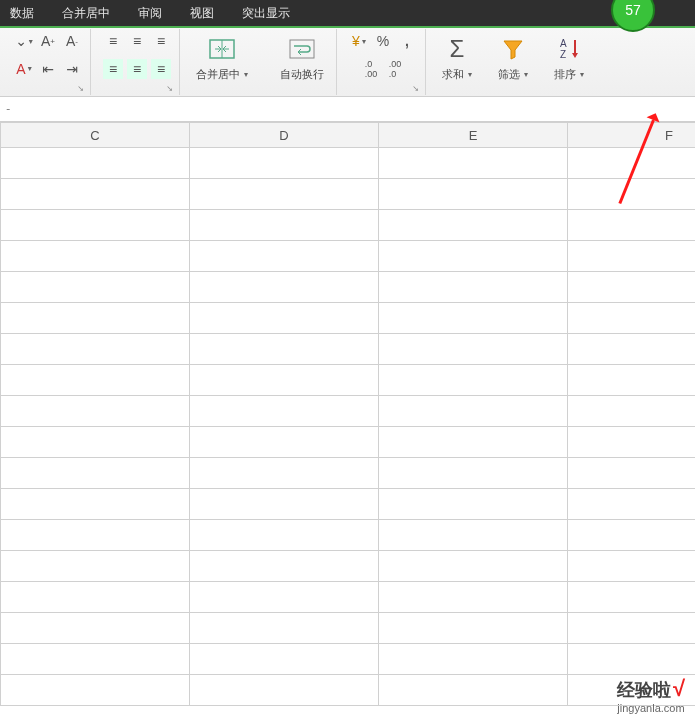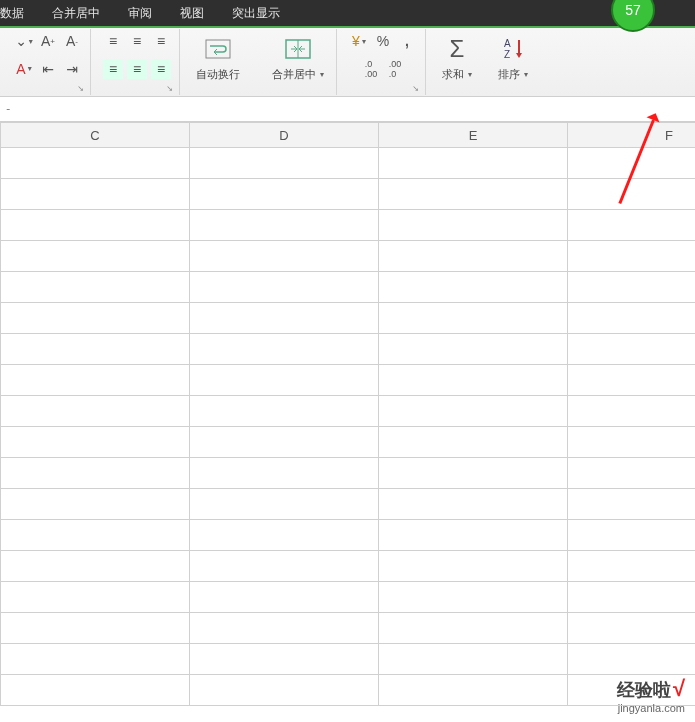--- a/index.html
+++ b/index.html
@@ -1,36 +1,36 @@
 <!DOCTYPE html>
 <html><head>
 <meta charset="utf-8">
 <style>
 html,body{margin:0;padding:0;font-family:"Microsoft YaHei",Arial,sans-serif;font-size:12px;background:#fff;color:#333;width:695px;height:722px;overflow:hidden;position:relative}
-.menubar{background:#2f2f2f;color:#e6e6e6;display:flex;align-items:center;height:26px;gap:28px;position:relative}
+.menubar{background:#2f2f2f;color:#e6e6e6;display:flex;align-items:center;height:26px;padding-left:10px;gap:28px;position:relative}
 .menubar span{cursor:default}
 .badge{position:absolute;right:40px;top:-12px;width:40px;height:40px;border-radius:50%;background:#39c23a;display:flex;align-items:center;justify-content:center;color:#fff;font-size:14px;border:2px solid #1e7f1f}
 .ribbon{background:linear-gradient(#f7f7f7,#efefef);border-top:2px solid #4cb050;border-bottom:1px solid #cfcfcf;display:flex;align-items:center;height:68px;padding:0 6px;gap:4px}
 .rgroup{display:flex;flex-direction:column;align-items:center;justify-content:space-between;height:62px;padding:2px 6px;border-right:1px solid #d5d5d5}
 .rgroup:last-child{border-right:none}
 .btnrow{display:flex;gap:4px}
 .iconbox{width:20px;height:20px;display:flex;align-items:center;justify-content:center;color:#555;font-size:14px}
 .biglabel{font-size:11px;color:#444;display:flex;align-items:center;gap:2px}
 .drop::after{content:"▾";font-size:8px;color:#666;margin-left:2px}
 .bigbtn{display:flex;flex-direction:column;align-items:center;justify-content:center;gap:4px;padding:4px 6px}
 .bigicn{width:28px;height:28px;display:flex;align-items:center;justify-content:center}
 .corner{font-size:8px;color:#888;align-self:flex-end;margin-top:-2px}
 .formula{height:24px;border-bottom:1px solid #cfcfcf;background:#fff;display:flex;align-items:center;padding-left:6px;color:#888;font-style:italic}
 .sheet{position:relative}
 table{border-collapse:collapse;table-layout:fixed;width:760px}
 th,td{border:1px solid #d0d0d0;height:28px;font-weight:normal;color:#555;text-align:center;font-size:13px;background:#fff}
 th{background:#f3f3f3;height:22px}
 .arrow{position:absolute;right:40px;top:120px;width:3px;height:90px;background:#ff1a1a;transform:rotate(22deg);transform-origin:top}
 .arrow::before{content:"";position:absolute;top:-2px;left:-6px;border:7px solid transparent;border-bottom-color:#ff1a1a;transform:translateY(-12px)}
-.wm{position:absolute;right:10px;bottom:8px;text-align:right;font-size:11px;color:#666}
+.wm{position:absolute;right:10px;bottom:8px;text-align:center;font-size:11px;color:#666}
 .wm .t{font-size:18px;font-weight:bold;color:#444}
 .wm .c{color:#e22;font-size:22px;font-weight:bold;margin-left:2px}
 svg{display:block}
 </style>
 </head>
 <body>
 
 <div class="menubar">
   <span>数据</span>
   <span>合并居中</span>
@@ -68,38 +68,38 @@
       <div class="iconbox" style="background:#dfe">≡</div>
     </div>
     <div class="corner">↘</div>
   </div>
 
   <div class="rgroup">
     <div class="btnrow" style="gap:20px">
       <div class="bigbtn">
         <div class="bigicn">
           <svg width="26" height="20">
-              <rect x="1" y="1" width="24" height="18" fill="none" stroke="#888"></rect>
-              <path d="M5 7 L18 7 Q21 7 21 10 Q21 13 18 13 L10 13" fill="none" stroke="#5a8" stroke-width="1.5"></path>
-              <path d="M12 10 L9 13 L12 16" fill="none" stroke="#5a8"></path>
-            </svg>
-        </div>
-        <span class="biglabel">自动换行</span>
-      </div>
-      <div class="bigbtn">
-        <div class="bigicn">
-          <svg width="26" height="20">
               <rect x="1" y="1" width="24" height="18" fill="none" stroke="#5a8" stroke-width="1.5"></rect>
               <line x1="13" y1="1" x2="13" y2="19" stroke="#5a8"></line>
               <path d="M6 10 L11 10 M15 10 L20 10" stroke="#5a8"></path>
               <path d="M9 7 L12 10 L9 13 M17 7 L14 10 L17 13" fill="none" stroke="#5a8"></path>
             </svg>
         </div>
         <span class="biglabel drop">合并居中</span>
       </div>
+      <div class="bigbtn">
+        <div class="bigicn">
+          <svg width="26" height="20">
+              <rect x="1" y="1" width="24" height="18" fill="none" stroke="#888"></rect>
+              <path d="M5 7 L18 7 Q21 7 21 10 Q21 13 18 13 L10 13" fill="none" stroke="#5a8" stroke-width="1.5"></path>
+              <path d="M12 10 L9 13 L12 16" fill="none" stroke="#5a8"></path>
+            </svg>
+        </div>
+        <span class="biglabel">自动换行</span>
+      </div>
     </div>
   </div>
 
   <div class="rgroup" style="width:72px">
     <div class="btnrow">
       <div class="iconbox drop" style="color:#c80">¥</div>
       <div class="iconbox">%</div>
       <div class="iconbox" style="font-weight:bold">,</div>
     </div>
     <div class="btnrow">
@@ -107,20 +107,28 @@
       <div class="iconbox" style="font-size:9px">.00<br>.0</div>
     </div>
     <div class="corner">↘</div>
   </div>
 
   <div class="rgroup" style="border-right:none">
     <div class="btnrow" style="gap:14px;align-items:flex-end">
       <div class="bigbtn">
         <div class="bigicn" style="font-size:24px;color:#555">Σ</div>
         <span class="biglabel drop">求和</span>
+      </div>
+      <div class="bigbtn">
+        <div class="bigicn">
+          <svg width="24" height="24">
+              <path d="M3 4 L21 4 L14 13 L14 20 L10 22 L10 13 Z" fill="#f5a623" stroke="#d48806"></path>
+            </svg>
+        </div>
+        <span class="biglabel drop">筛选</span>
       </div>
       <div class="bigbtn">
         <div class="bigicn">
           <svg width="24" height="26">
               <text x="3" y="11" font-size="10" fill="#446">A</text>
               <text x="3" y="22" font-size="10" fill="#446">Z</text>
               <line x1="18" y1="4" x2="18" y2="20" stroke="#c33" stroke-width="2"></line>
               <path d="M15 17 L18 22 L21 17" fill="#c33"></path>
             </svg>
         </div>

